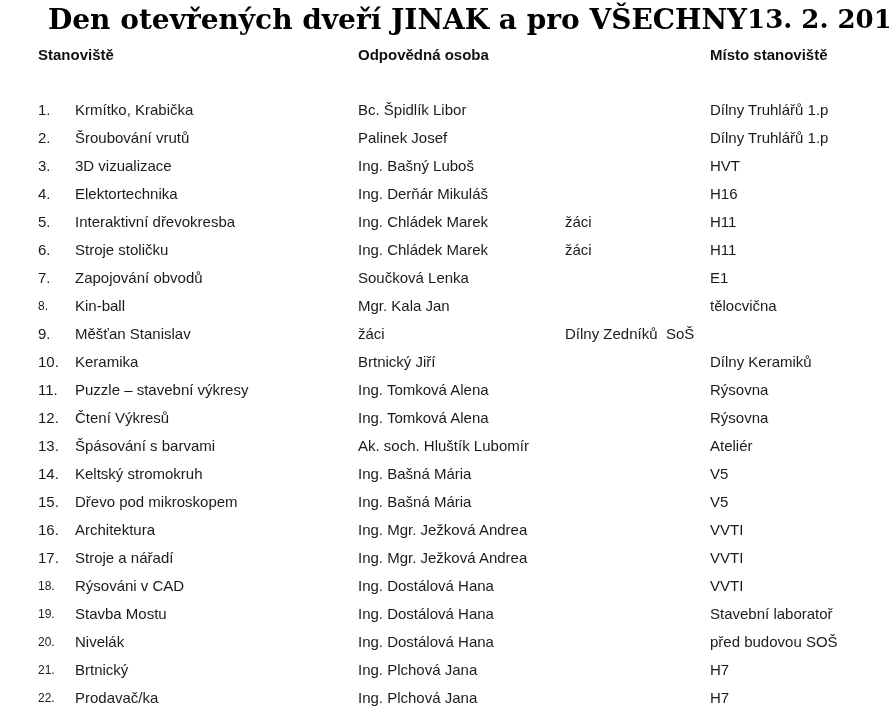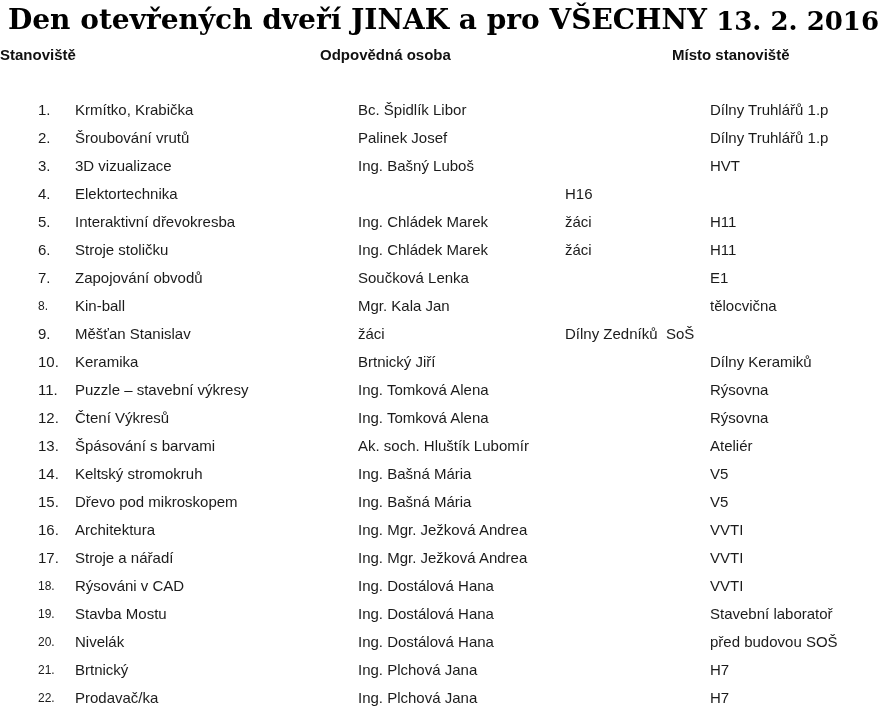--- a/index.html
+++ b/index.html
@@ -9,32 +9,34 @@
     background: #ffffff;
     font-family: "Liberation Sans", sans-serif;
     color: #1b1b1b;
     overflow: hidden;
   }
   .page { position: relative; width: 889px; height: 715px; }
 
   .titlebar {
     display: flex;
     justify-content: space-between;
-    align-items: flex-end;
+    align-items: center;
     padding: 2px 10px 0 8px;
     font-family: "DejaVu Serif", serif;
     font-weight: bold;
     color: #000000;
+    margin-left: 40px;
   }
   .title { font-size: 28px; line-height: 1.28; white-space: pre; }
   .date  { font-size: 26px; line-height: 1.28; white-space: pre; }
 
   .colheads {
     display: grid;
     grid-template-columns: 320px 352px 1fr;
+    padding-left: 38px;
     margin-top: 8px;
     font-size: 15px;
     font-weight: bold;
     color: #111111;
   }
   .colheads > div { white-space: pre; }
 
   .rows { margin-top: 33px; }
   .row {
     display: grid;
@@ -84,20 +86,21 @@
       <div class="row">
     <div class="cell num">3.</div>
     <div class="cell station">3D vizualizace</div>
     <div class="cell person">Ing. Bašný Luboš</div>
     <div class="cell group"></div>
     <div class="cell place">HVT</div>
   </div>
       <div class="row">
     <div class="cell num">4.</div>
     <div class="cell station">Elektortechnika</div>
+    <div class="cell person">Ing. Derňár Mikuláš</div>
     <div class="cell group"></div>
     <div class="cell place">H16</div>
   </div>
       <div class="row">
     <div class="cell num">5.</div>
     <div class="cell station">Interaktivní dřevokresba</div>
     <div class="cell person">Ing. Chládek Marek</div>
     <div class="cell group">žáci</div>
     <div class="cell place">H11</div>
   </div>

